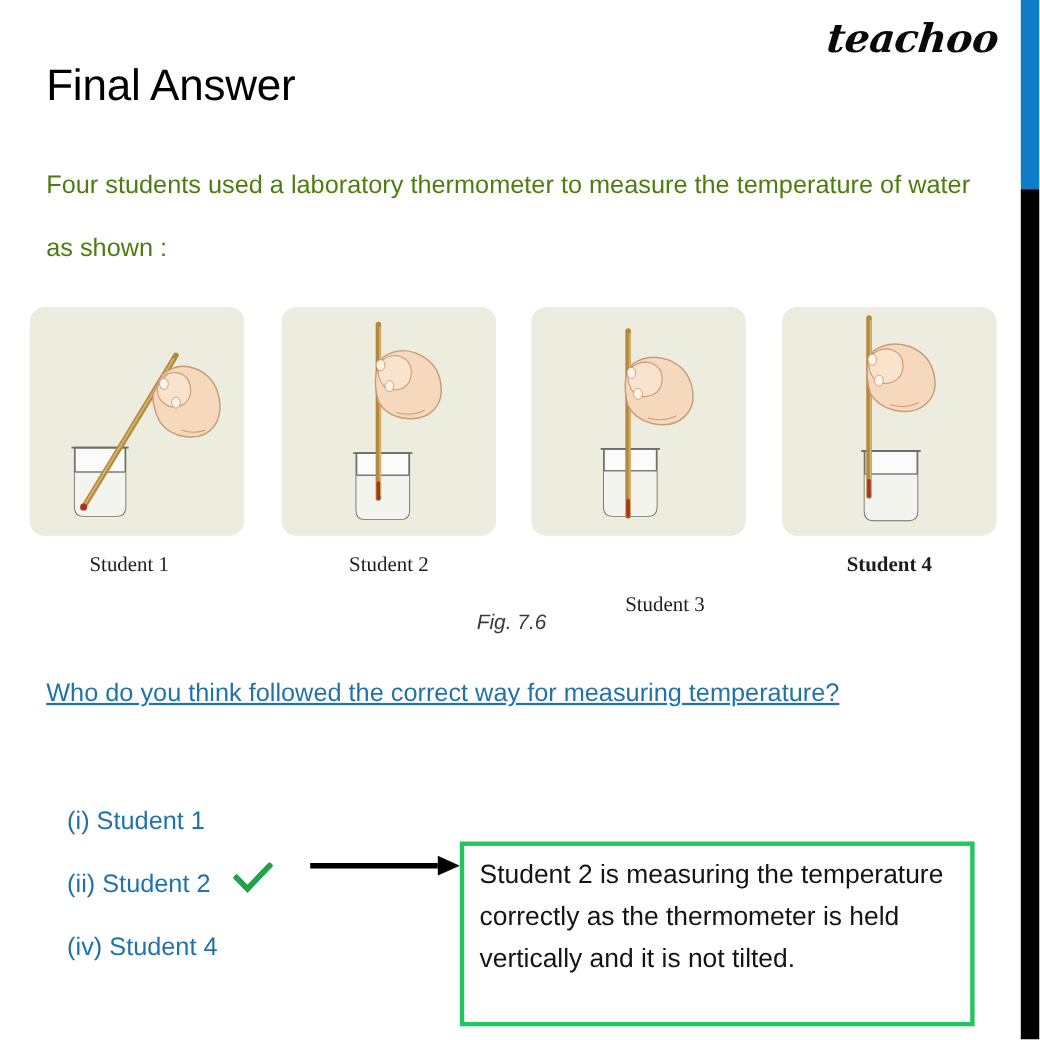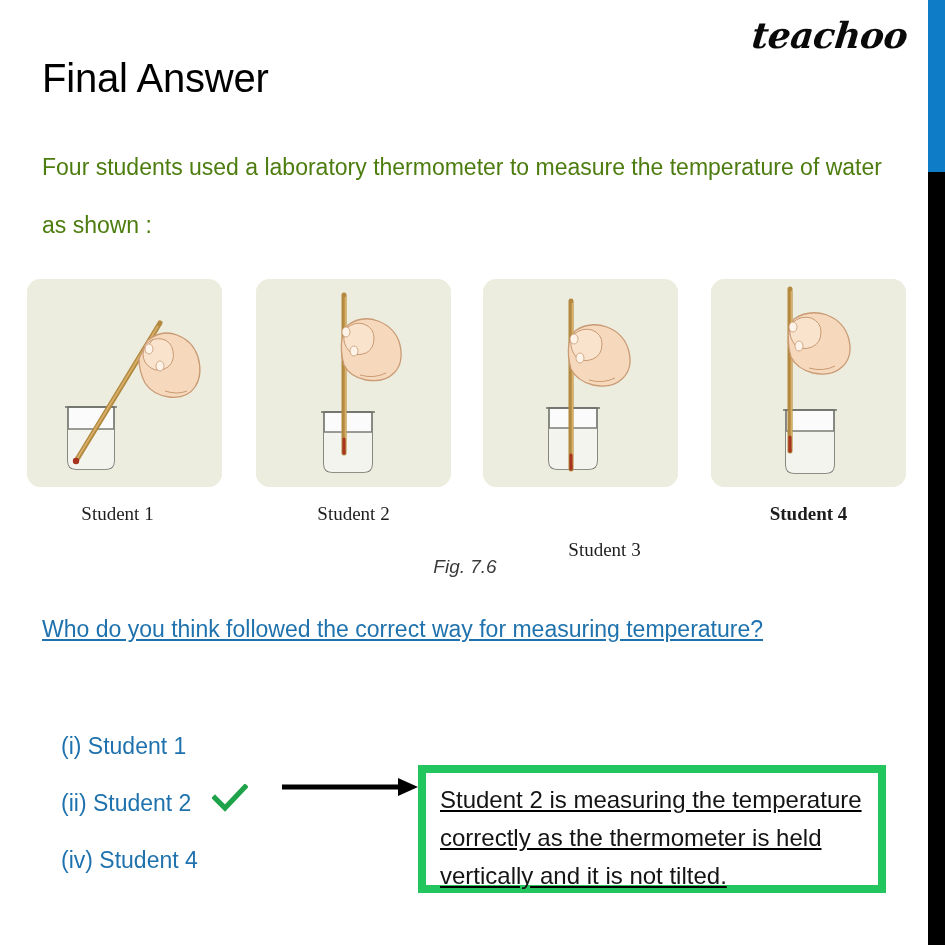--- a/index.html
+++ b/index.html
@@ -166,26 +166,25 @@
     width: 140px;
     height: 24px;
   }
 
   
   .answer-box {
     position: absolute;
     left: 418px;
     top: 765px;
     width: 468px;
-    height: 128px;
-    border: 8px solid #22c55e;
+    height: 168px;
+    border: 4px solid #22c55e;
     background: #ffffff;
     box-sizing: border-box;
     padding: 8px 12px 8px 14px;
-    text-decoration: underline;
   }
   .answer-box p {
     margin: 0;
     font-size: 24px;
     line-height: 38px;
     color: #141414;
   }
 </style>
 </head>
 <body>

